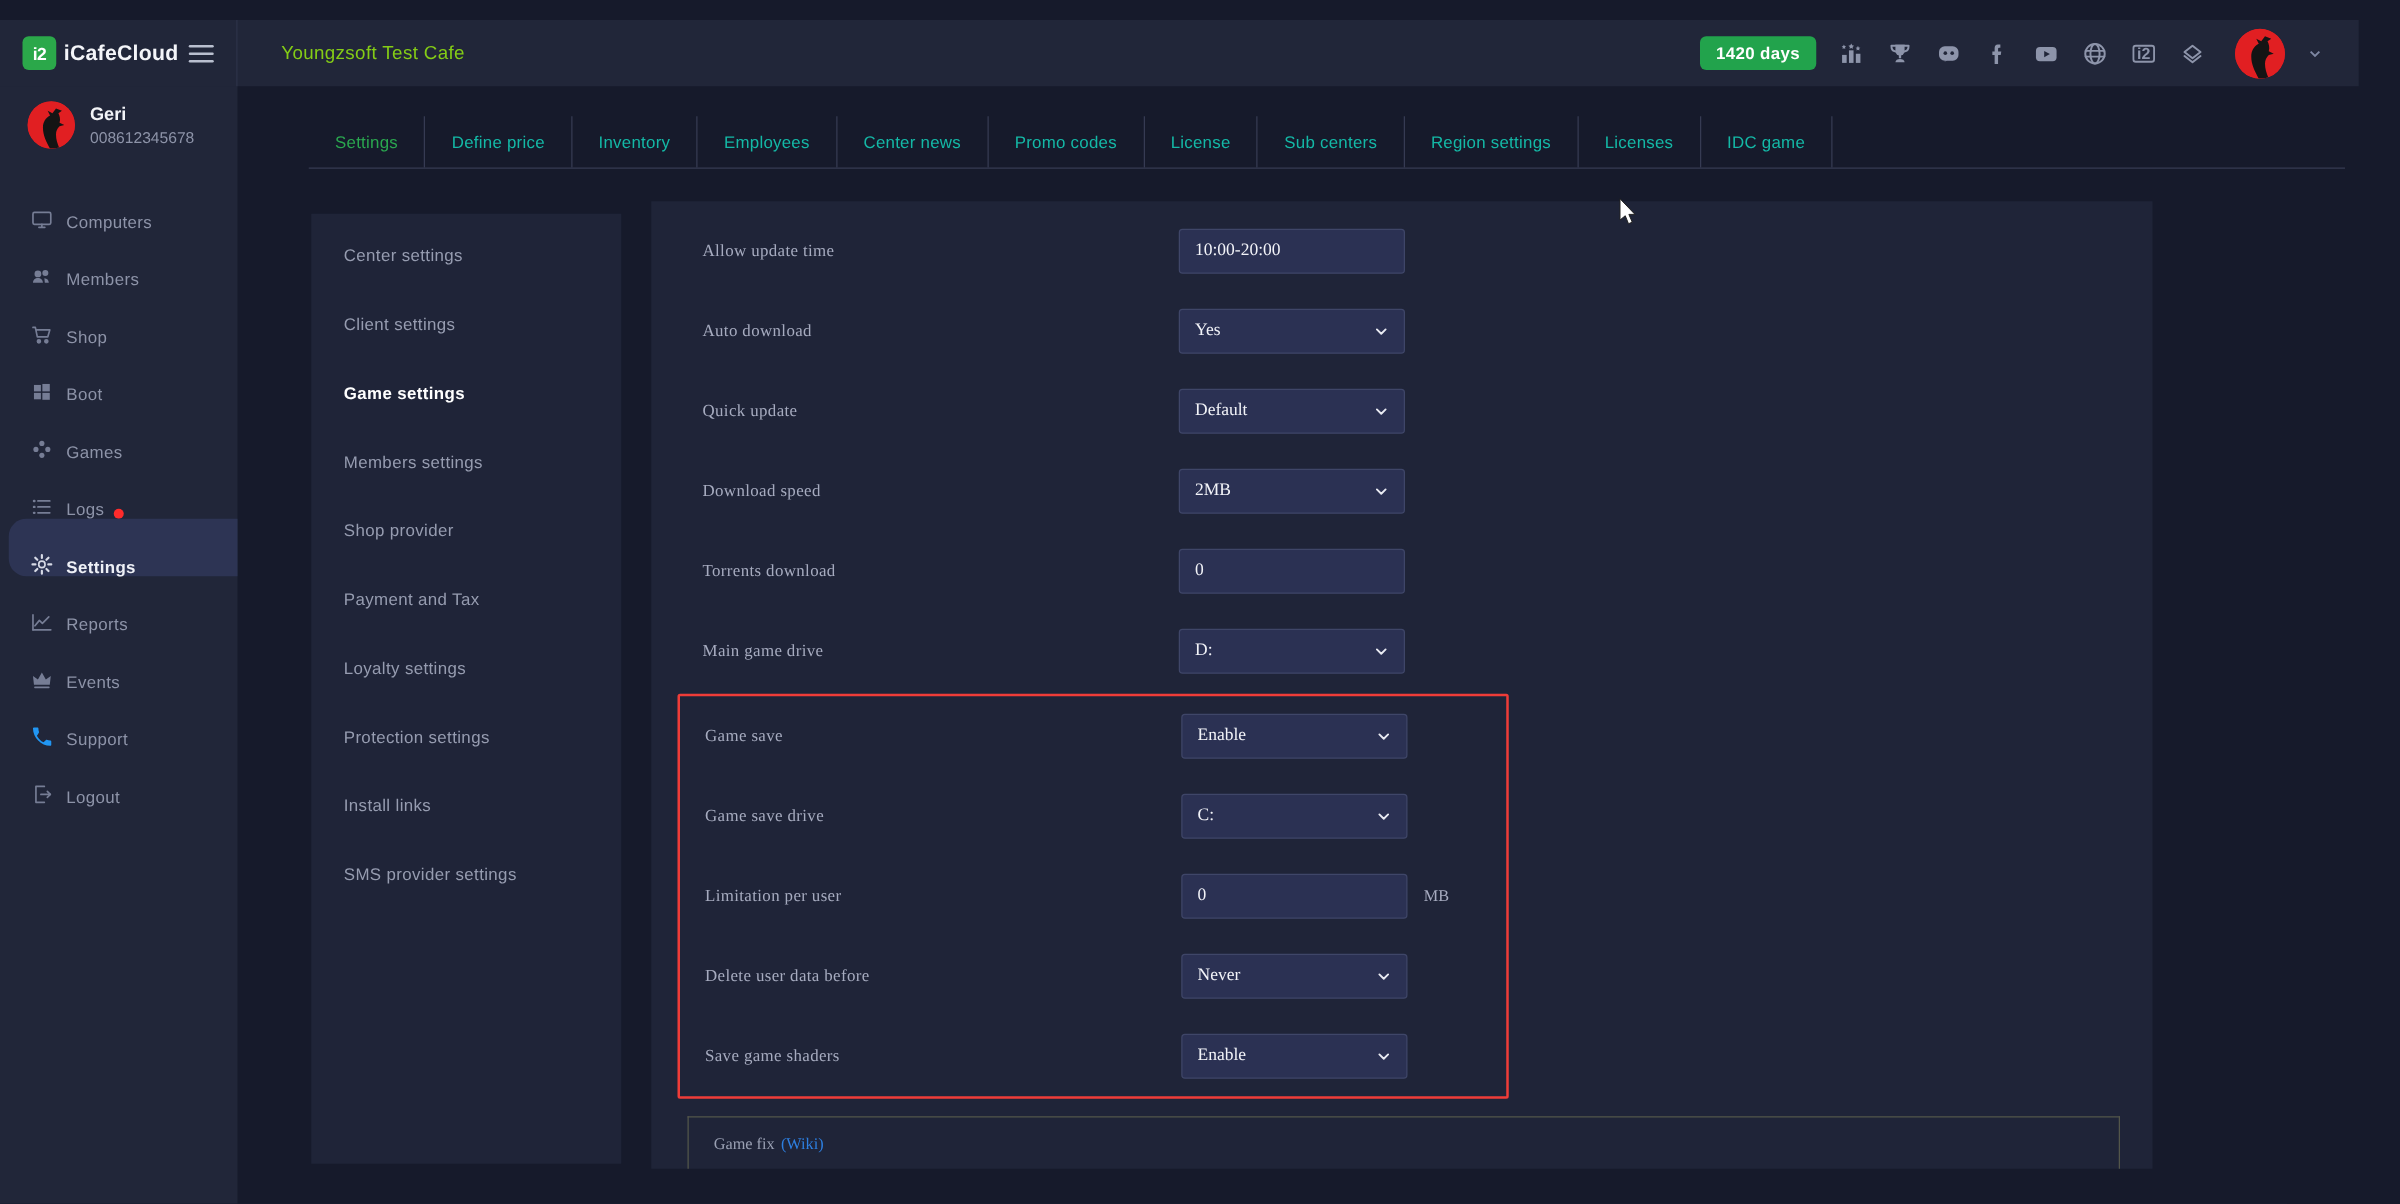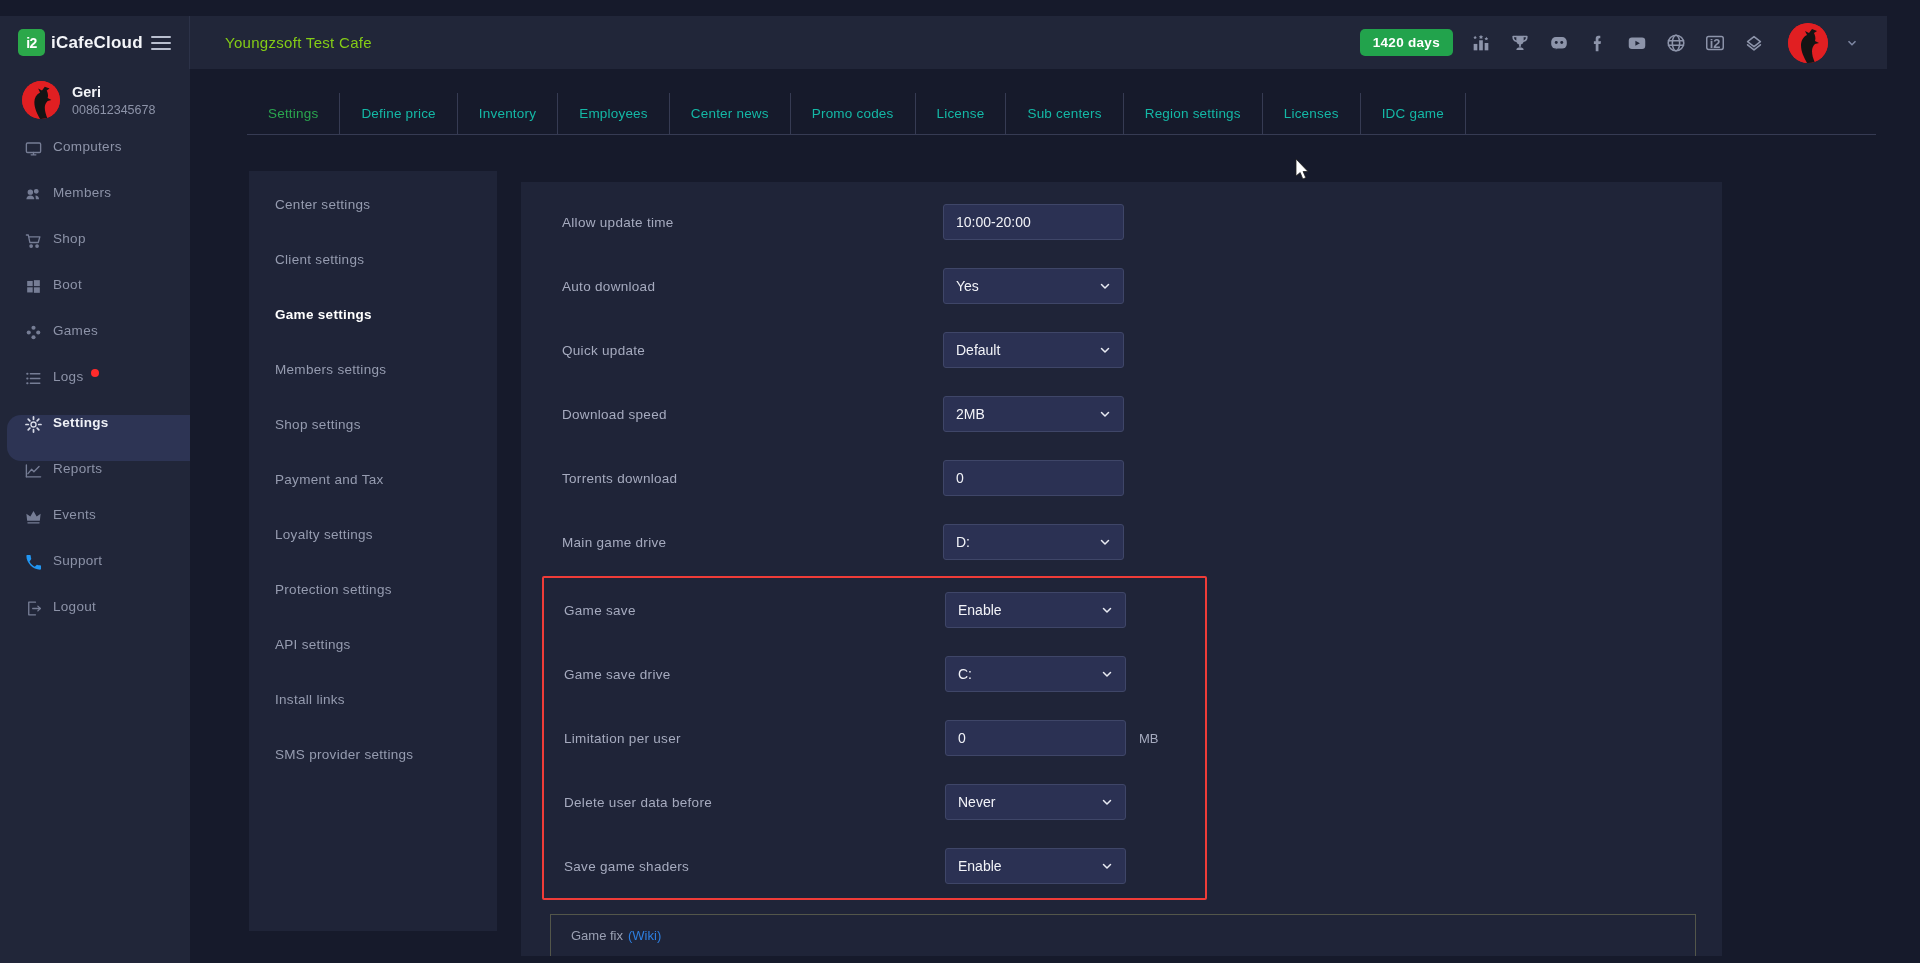--- a/index.html
+++ b/index.html
@@ -25,21 +25,21 @@
 
   
   .sidebar { position:absolute; left:0; top:53px; width:190px; height:910px; background:#212639; }
   .user-block { display:flex; align-items:center; padding:28px 0 0 22px; }
   .user-avatar { width:38px; height:38px; border-radius:50%; background:#e11f22; overflow:hidden; flex:none; }
   .user-avatar svg { width:100%; height:100%; }
   .user-meta { margin-left:12px; }
   .user-name { font-size:14.5px; font-weight:700; color:#f2f3f7; }
   .user-phone { font-size:12.5px; color:#8d93a8; margin-top:3px; }
   .nav { margin-top:20px; }
-  .nav-item { height:46px; display:flex; align-items:flex-start; padding-left:24px; cursor:pointer; position:relative; }
+  .nav-item { height:46px; display:flex; align-items:flex-end; padding-left:24px; cursor:pointer; position:relative; }
   .nav-item .nicon { width:19px; height:19px; color:#767d95; display:flex; align-items:center; justify-content:center; flex:none; }
   .nav-item .nicon svg { width:19px; height:19px; }
   .nav-item .nlabel { margin-left:10px; font-size:13.5px; color:#8d93a8; letter-spacing:0.3px; }
   .nav-item.active { background:#2d3454; border-radius:14px 0 0 14px; margin-left:7px; padding-left:17px; }
   .nav-item.active .nlabel { color:#eef0f6; font-weight:700; }
   .nav-item.active .nicon { color:#d7dae6; }
   .nav-item.blue .nicon { color:#2196f3; }
   .red-dot { width:8px; height:8px; background:#ff2b2b; border-radius:50%; margin-left:8px; }
 
   
@@ -48,21 +48,21 @@
   .tabs { position:absolute; left:57px; top:40px; width:1629px; height:42px; display:flex; border-bottom:1px solid #363b53; }
   .tab { padding:0 21px; line-height:41px; font-size:13.5px; color:#14b8a6; border-left:1px solid #363b53; cursor:pointer; letter-spacing:0.2px; white-space:nowrap; }
   .tab:first-child { border-left:none; }
   .tab:last-child { border-right:1px solid #363b53; }
   .tab.active { color:#2aa64f; }
 
   .subnav { position:absolute; left:59px; top:118px; width:248px; height:760px; background:#1f2438; padding-top:6px; }
   .subnav-item { height:55px; display:flex; align-items:center; padding-left:26px; font-size:13.5px; color:#969cb0; cursor:pointer; letter-spacing:0.3px; }
   .subnav-item.active { color:#ffffff; font-weight:700; }
 
-  .form-panel { position:absolute; left:331px; top:129px; width:1201px; height:774px; background:#1f2438; padding-top:8px; }
+  .form-panel { position:absolute; left:331px; top:108px; width:1201px; height:774px; background:#1f2438; padding-top:8px;font-family:Liberation Serif, serif; }
   .form-row { height:64px; display:flex; align-items:center; padding-left:41px; }
   .field-label { width:381px; font-size:13.5px; color:#a6abbf; letter-spacing:0.3px; flex:none; }
   .control { width:181px; height:36px; background:#2b3153; border:1px solid #3f4668; border-radius:3px; display:flex; align-items:center; padding:0 12px; font-size:14px; color:#f2f3f8; cursor:pointer; }
   .control.select { justify-content:space-between; }
   .control .chev { color:#e8eaf2; display:flex; }
   .control .chev svg { width:12px; height:12px; }
   .unit { margin-left:13px; font-size:13px; color:#a6abbf; }
 
   .red-box { margin:2px 515px 0 21px; border:2px solid #ef3c38; border-radius:2px; }
   .red-box .form-row { padding-left:20px; }
@@ -297,25 +297,24 @@
       <div class="tab">Sub centers</div>
       <div class="tab">Region settings</div>
       <div class="tab">Licenses</div>
       <div class="tab">IDC game</div>
     </div>
   <div class="subnav" id="subnav">
       <div class="subnav-item">Center settings</div>
       <div class="subnav-item">Client settings</div>
       <div class="subnav-item active">Game settings</div>
       <div class="subnav-item">Members settings</div>
-      <div class="subnav-item">Shop settings</div>
+      <div class="subnav-item">Shop provider</div>
       <div class="subnav-item">Payment and Tax</div>
       <div class="subnav-item">Loyalty settings</div>
       <div class="subnav-item">Protection settings</div>
-      <div class="subnav-item">API settings</div>
       <div class="subnav-item">Install links</div>
       <div class="subnav-item">SMS provider settings</div>
     </div>
   <div class="form-panel">
     <div id="rows-before">
         <div class="form-row">
     <span class="field-label">Allow update time</span>
   <div class="control">
             <span>10:00-20:00</span>
           </div>

